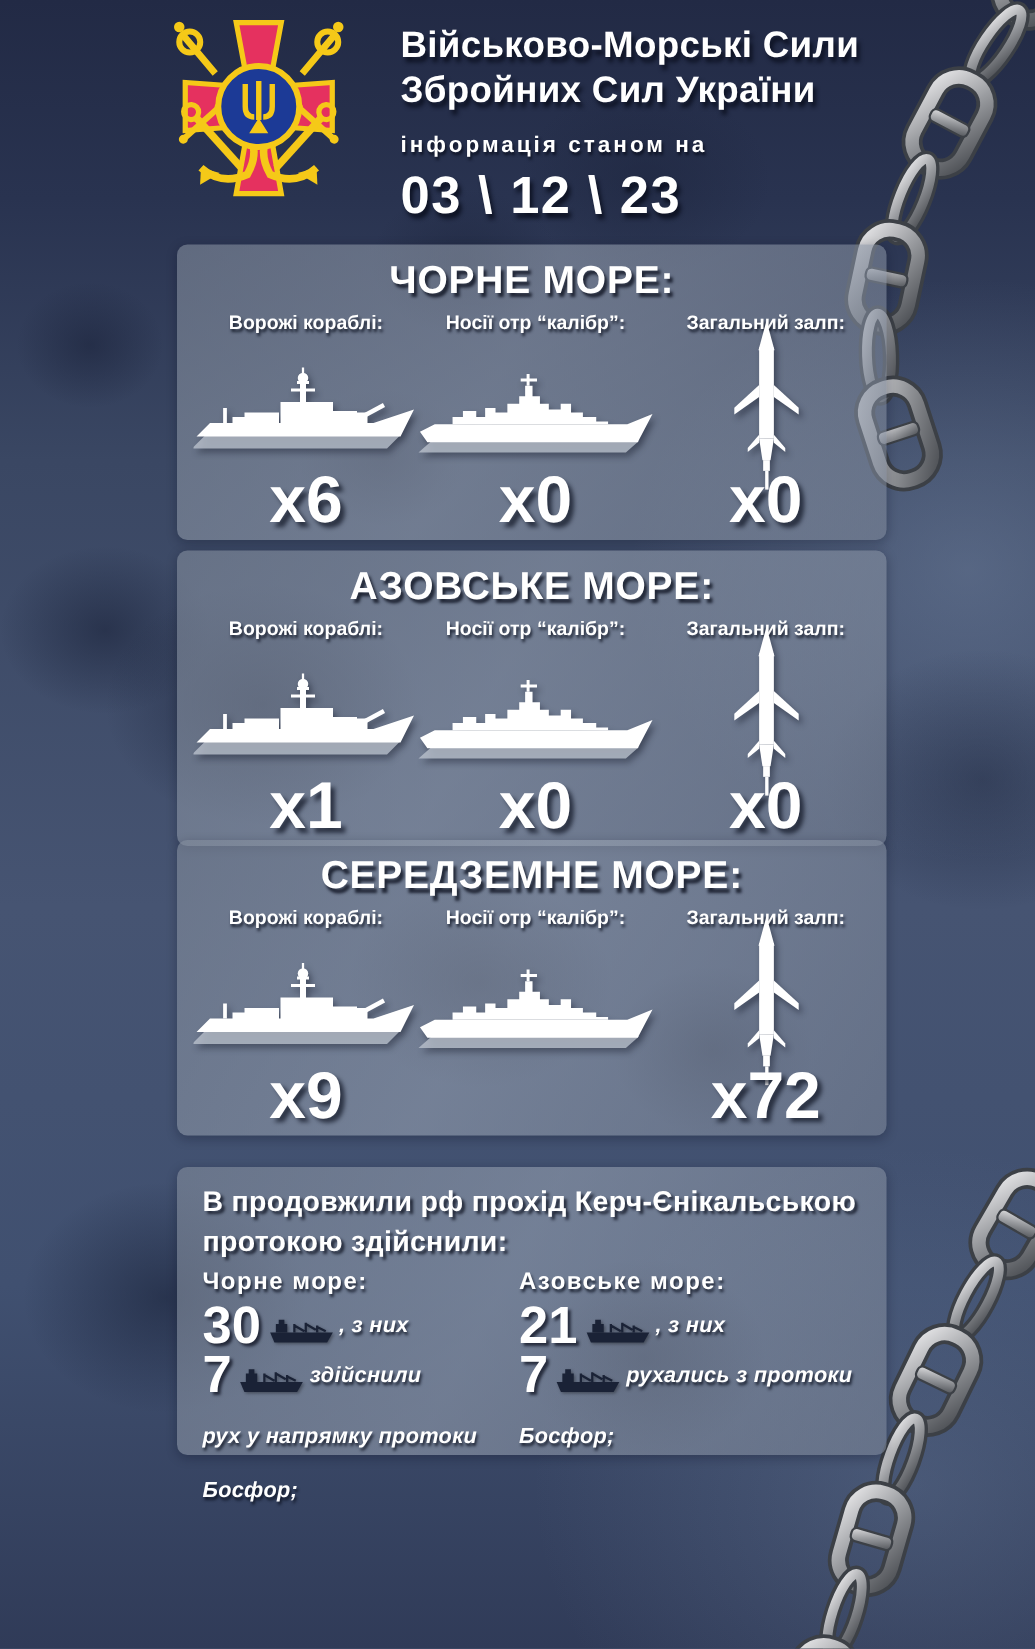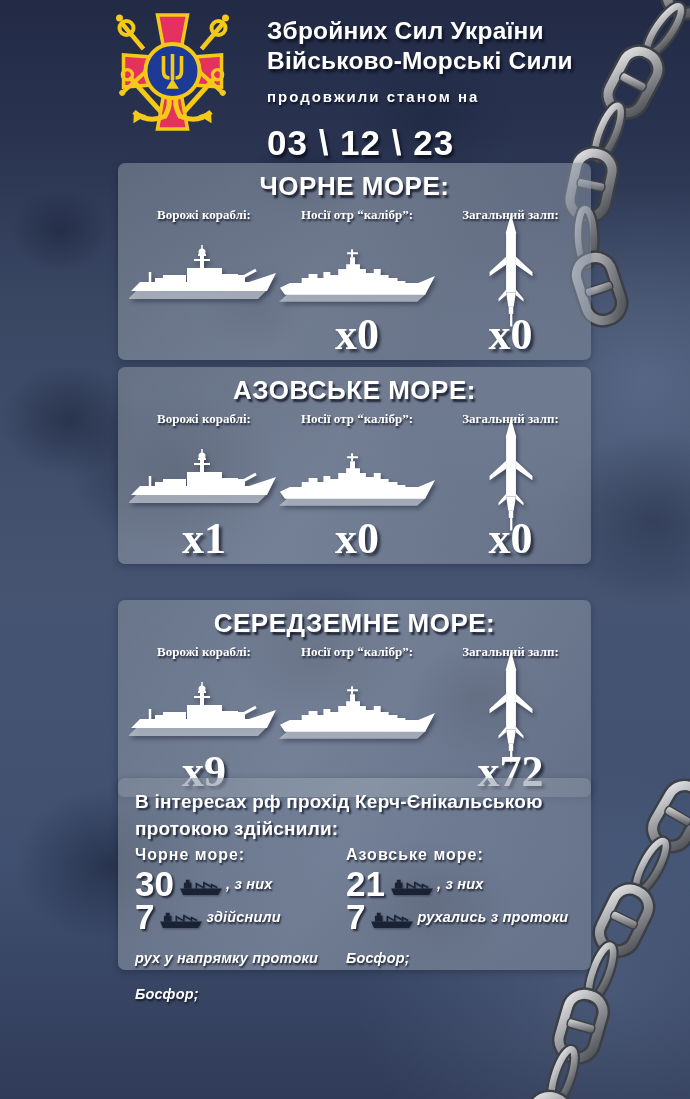--- a/index.html
+++ b/index.html
@@ -23,29 +23,29 @@
       radial-gradient(340px 300px at 610px 990px, rgba(120,140,170,.28), transparent 75%),
       linear-gradient(180deg,#222a45 0%,#293350 12%,#3a4763 28%,#465472 55%,#405070 78%,#303b58 100%);
   }
   .chains{position:absolute;left:0;top:0;pointer-events:none;}
   .emblem{position:absolute;left:107px;top:5px;width:131px;height:140px;}
   .header-text{position:absolute;left:267px;top:16px;}
   .title-line{font-size:24.5px;line-height:30px;letter-spacing:.2px;
     text-shadow:2px 3px 3px rgba(6,10,24,.8);white-space:nowrap;}
   .info-label{margin-top:12px;font-size:15px;letter-spacing:2px;
     text-shadow:1px 2px 2px rgba(6,10,24,.8);white-space:nowrap;}
-  .report-date{margin-top:18px;font-size:35px;letter-spacing:1px;
+  .report-date{margin-top:6px;font-size:35px;letter-spacing:1px;
     text-shadow:2px 3px 3px rgba(6,10,24,.8);white-space:nowrap;}
   .panel{position:absolute;left:118px;width:455px;border-radius:7px;
     background:linear-gradient(118deg, rgba(128,138,154,.62) 0%, rgba(156,166,181,.55) 45%, rgba(122,132,150,.6) 100%);
     box-shadow:0 2px 7px rgba(8,12,28,.28);padding-left:18px;}
   .sea-panel{height:197px;}
   .sea-title{position:absolute;top:8px;left:0;width:100%;margin:0;text-align:center;
     font-size:26px;letter-spacing:.5px;text-shadow:2px 3px 2px rgba(8,12,26,.75);}
-  .col{position:absolute;top:44px;height:150px;text-align:center;font-family:Liberation Serif, serif;}
+  .col{position:absolute;top:44px;height:150px;text-align:center;}
   .col1{left:2px;width:168px;}
   .col2{left:155px;width:168px;}
   .col3{left:332px;width:121px;}
   .col-label{font-size:13px;text-shadow:1px 2px 2px rgba(8,12,26,.8);white-space:nowrap;}
   .icon-frigate{position:absolute;top:36px;left:50%;transform:translateX(-50%);
     width:150px;height:62px;filter:drop-shadow(2px 3px 2px rgba(10,16,32,.45));}
   .icon-cruiser{position:absolute;top:38px;left:50%;transform:translateX(-50%);
     width:158px;height:62px;filter:drop-shadow(2px 3px 2px rgba(10,16,32,.45));}
   .icon-missile{position:absolute;top:5px;left:50%;transform:translateX(-50%);
     width:52px;height:118px;filter:drop-shadow(2px 3px 2px rgba(10,16,32,.45));}
@@ -175,34 +175,35 @@
     </g>
     <circle cx="65" cy="66" r="27" fill="#1c3a96" stroke="#f5c918" stroke-width="4"></circle>
     <g stroke="#f5c918" stroke-width="3.6" fill="none">
       <path d="M56,51 V66 Q56,73 62,73"></path>
       <path d="M74,51 V66 Q74,73 68,73"></path>
       <path d="M65,49 V75"></path>
       <path d="M65,75 L60,83 H70 Z" fill="#f5c918" stroke-width="1.5"></path>
     </g>
   </svg>
   <div class="header-text">
+    <div class="title-line">Військово-Морські Сили</div>
     <div class="title-line">Збройних Сил України</div>
-    <div class="title-line">Військово-Морські Сили</div>
-    <div class="info-label">продовжили станом на</div>
+    <div class="info-label">інформація станом на</div>
     <div class="report-date">03 \ 12 \ 23</div>
   </div>
 </header>
 
 <section class="panel sea-panel" style="top:163px">
   <h2 class="sea-title">ЧОРНЕ МОРЕ:</h2>
   <div class="col col1">
     <div class="col-label">Ворожі кораблі:</div>
     <svg class="icon-frigate" viewBox="0 0 150 62">
         <use href="#sym-frigate"></use>
       </svg>
+    <div class="value">x6</div>
   </div>
   <div class="col col2">
     <div class="col-label">Носії отр “калібр”:</div>
     <svg class="icon-cruiser" viewBox="0 0 160 62">
         <use href="#sym-cruiser"></use>
       </svg>
     <div class="value">x0</div>
   </div>
   <div class="col col3">
     <div class="col-label">Загальний залп:</div>
@@ -231,21 +232,21 @@
   </div>
   <div class="col col3">
     <div class="col-label">Загальний залп:</div>
     <svg class="icon-missile" viewBox="0 0 56 132">
         <use href="#sym-missile"></use>
       </svg>
     <div class="value">x0</div>
   </div>
 </section>
 
-<section class="panel sea-panel" style="top:600px">
+<section class="panel sea-panel" style="top:560px">
   <h2 class="sea-title">СЕРЕДЗЕМНЕ МОРЕ:</h2>
   <div class="col col1">
     <div class="col-label">Ворожі кораблі:</div>
     <svg class="icon-frigate" viewBox="0 0 150 62">
         <use href="#sym-frigate"></use>
       </svg>
     <div class="value">x9</div>
   </div>
   <div class="col col2">
     <div class="col-label">Носії отр “калібр”:</div>
@@ -257,21 +258,21 @@
     <div class="col-label">Загальний залп:</div>
     <svg class="icon-missile" viewBox="0 0 56 132">
         <use href="#sym-missile"></use>
       </svg>
     <div class="value">x72</div>
   </div>
 </section>
 
 <section class="panel strait-panel">
   <h2 class="strait-title">
-    <span>В інтересах рф прохід Керч-Єнікальською</span><br>
+    <span>В продовжили рф прохід Керч-Єнікальською</span><br>
     <span>протокою здійснили:</span>
   </h2>
   <div class="scol scol-left">
     <div class="scol-heading">Чорне море:</div>
     <div class="srow">
       <span class="big-num">30</span>
       <svg class="icon-cargo" viewBox="0 0 46 20">
           <use href="#sym-cargo"></use>
         </svg>
       <span class="stext">, з них</span>

